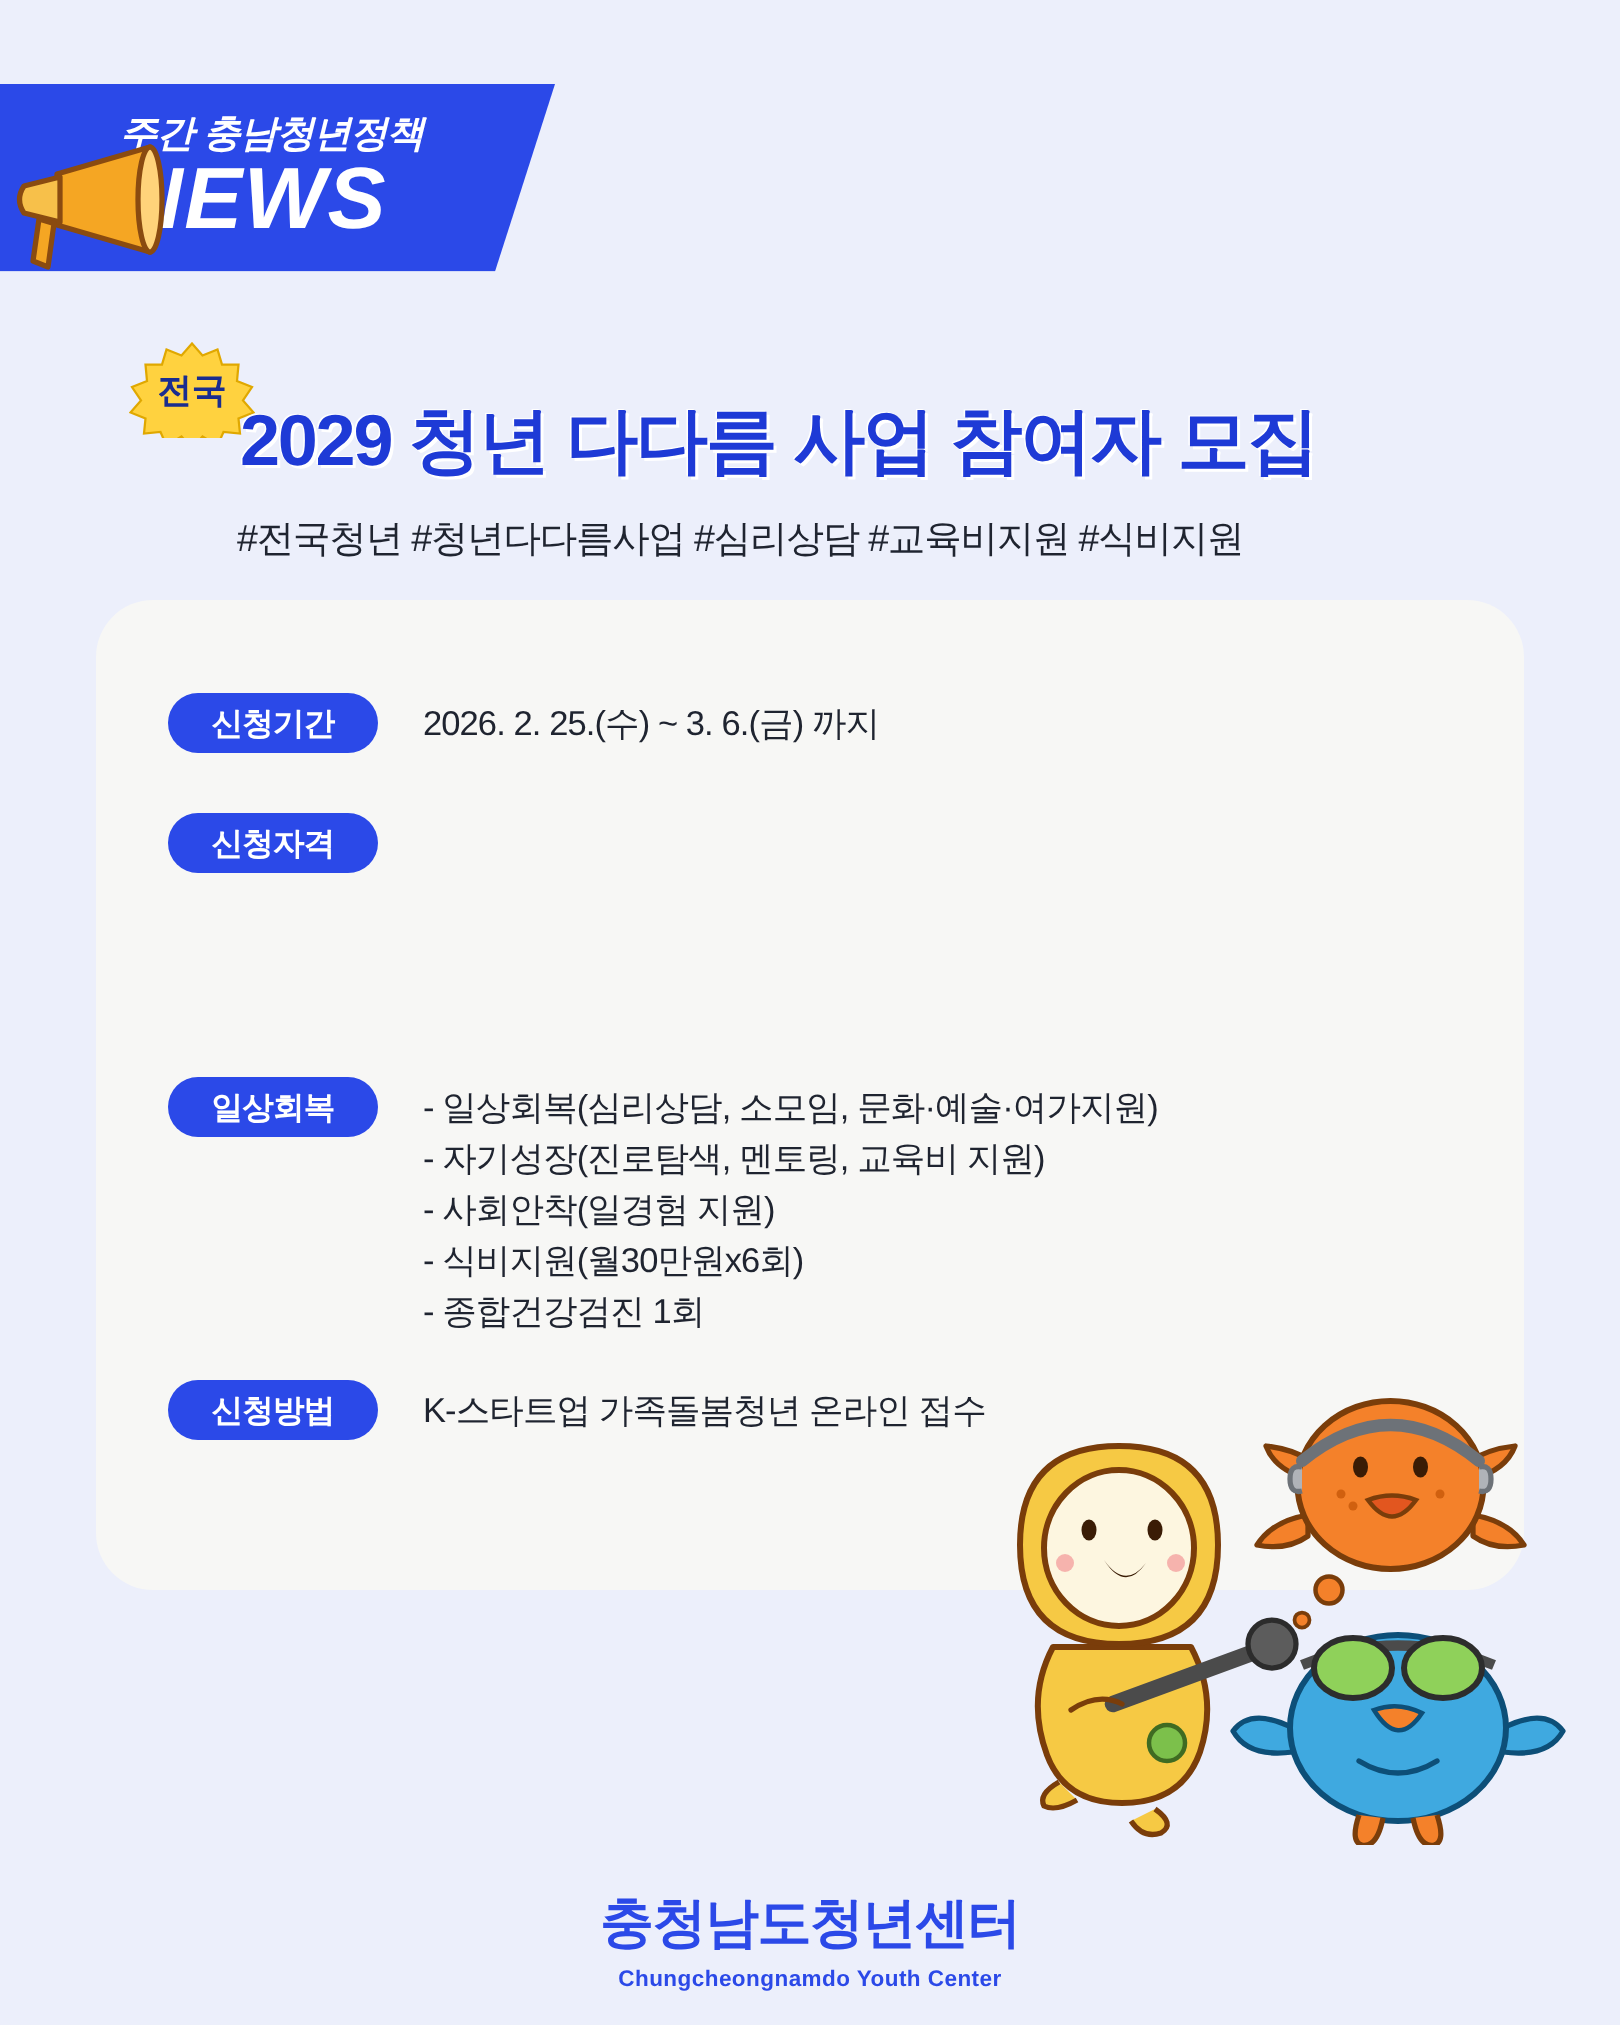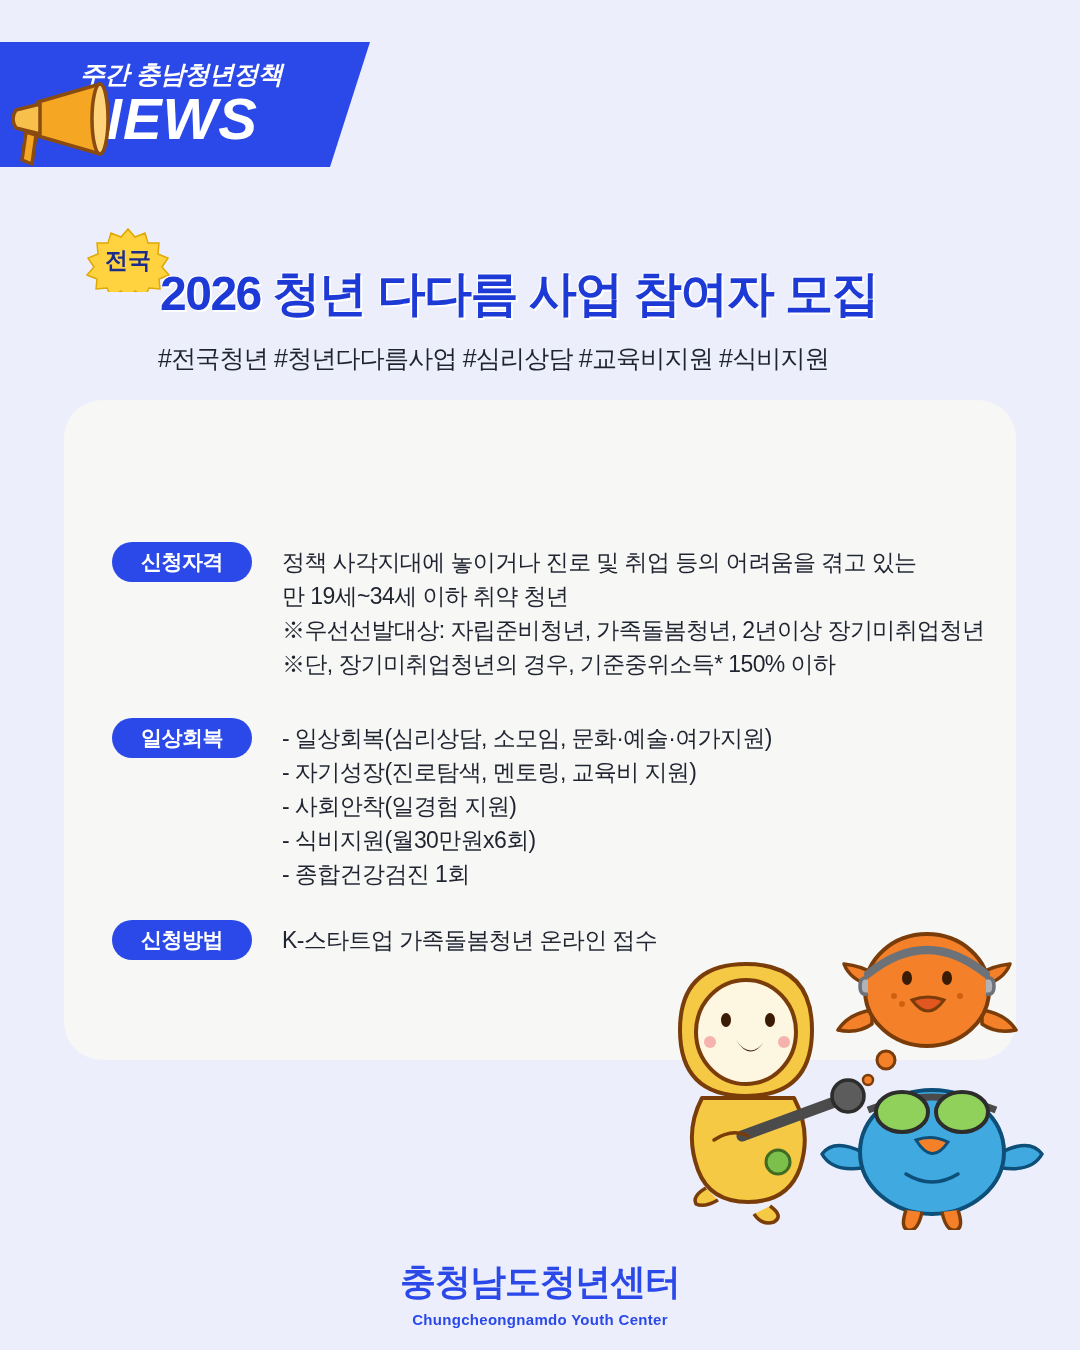--- a/index.html
+++ b/index.html
@@ -13,21 +13,21 @@
   .page {
     position: relative;
     width: 1080px;
     height: 1350px;
     background: #eceffb;
   }
 
   
   .news-banner {
     position: absolute;
-    top: 42px;
+    top: 56px;
     left: 0;
     width: 370px;
     height: 99px;
   }
   .news-shape {
     position: absolute;
     top: 0; left: 0;
     width: 370px; height: 125px;
     background: #2b49e8;
     clip-path: polygon(0 0, 370px 0, 330px 125px, 0 125px);
@@ -196,32 +196,32 @@
       </g>
     </svg>
   </div>
 
   <div class="badge">
     <svg viewBox="0 0 84 64" width="84" height="64">
       <polygon points="42,1 49,9 59,5 62,15 73,15 72,26 82,30 76,39 83,47 73,51 74,61 63,60 59,69 49,63 42,71 35,63 25,69 21,60 10,61 11,51 1,47 8,39 2,30 12,26 11,15 22,15 25,5 35,9" fill="#ffd23f" stroke="#e0a800" stroke-width="1.5"></polygon>
     </svg>
     <div class="badge-text">전국</div>
   </div>
-  <div class="main-title">2026 청년 다다름 사업 참여자 모집</div>
+  <div class="main-title">2029 청년 다다름 사업 참여자 모집</div>
   <div class="hashtags">#전국청년 #청년다다름사업 #심리상담 #교육비지원 #식비지원</div>
 
   <div class="card">
 
+    <div class="row" id="row-period">
+      <div class="pill">신청기간</div>
+      <div class="row-body">2026. 2. 25.(수) ~ 3. 6.(금) 까지</div>
+    </div>
 
     <div class="row" id="row-qual">
       <div class="pill">신청자격</div>
-      <div class="row-body">정책 사각지대에 놓이거나 진로 및 취업 등의 어려움을 겪고 있는
-만 19세~34세 이하 취약 청년
-※우선선발대상: 자립준비청년, 가족돌봄청년, 2년이상 장기미취업청년
-※단, 장기미취업청년의 경우, 기준중위소득* 150% 이하</div>
     </div>
 
     <div class="row" id="row-support">
       <div class="pill">일상회복</div>
       <div class="row-body">- 일상회복(심리상담, 소모임, 문화·예술·여가지원)
 - 자기성장(진로탐색, 멘토링, 교육비 지원)
 - 사회안착(일경험 지원)
 - 식비지원(월30만원x6회)
 - 종합건강검진 1회</div>
     </div>

